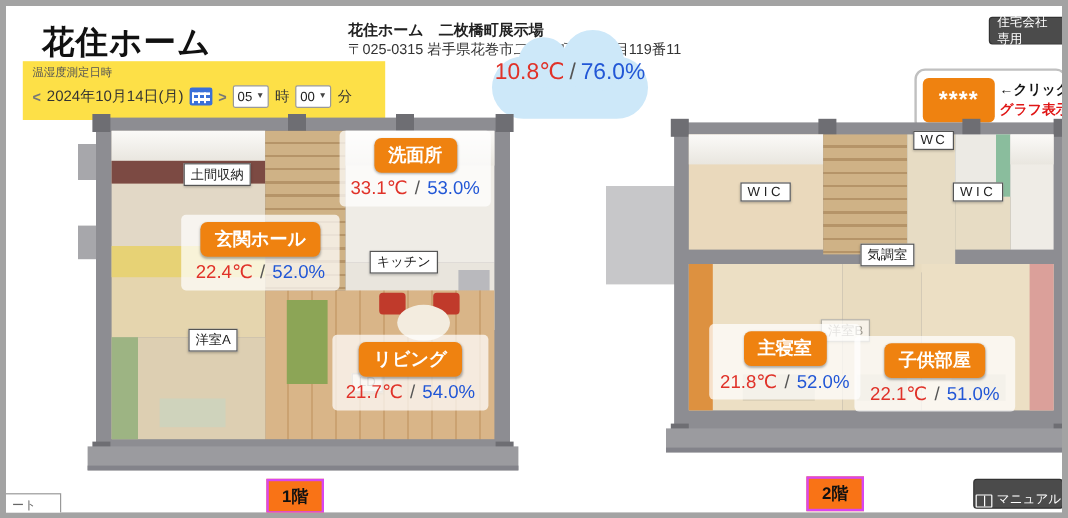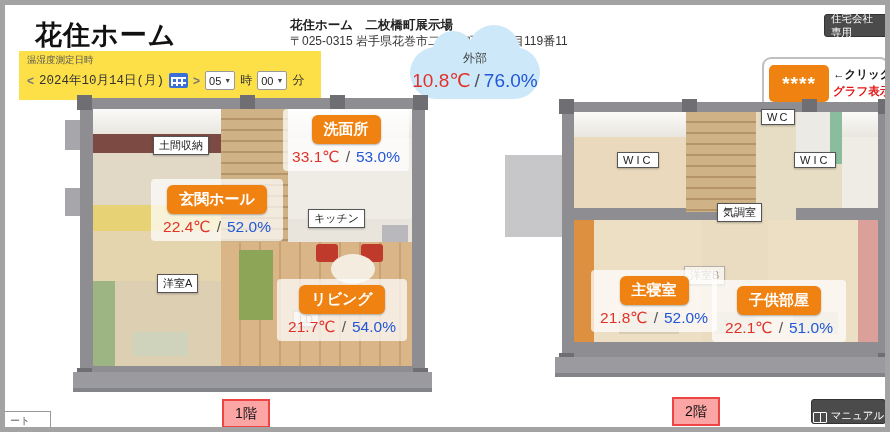--- a/index.html
+++ b/index.html
@@ -15,21 +15,21 @@
   .btn-map{left:731px;width:82px;}
   .btn-company{left:819px;width:64px;}
   .icon-book{width:12px;height:9px;border:1px solid #fff;border-radius:1px;position:relative;display:inline-block;}
   .icon-book:before{content:"";position:absolute;left:50%;top:0;bottom:0;width:1px;background:#fff;}
 
   
   .dt-panel{left:14px;top:46px;width:302px;height:49px;background:#fde047;box-sizing:border-box;padding:3px 8px;}
   .dt-label{font-size:9.5px;color:#555;}
   .dt-row{display:flex;align-items:center;gap:5px;margin-top:4px;}
   .dt-arrow{color:#777;font-size:12px;font-weight:bold;cursor:pointer;}
-  .dt-date{font-size:12.5px;color:#333;font-family:Liberation Mono, monospace;}
+  .dt-date{font-size:12.5px;color:#333;}
   .cal-icon{width:19px;height:15px;background:#3a6fd8;border-radius:2px;position:relative;cursor:pointer;display:inline-block;}
   .cal-icon:before{content:"";position:absolute;left:2px;right:2px;top:4px;bottom:2px;
     background:repeating-linear-gradient(90deg,#fff 0 2px,transparent 2px 5px),repeating-linear-gradient(180deg,#fff 0 2px,transparent 2px 5px);}
   .dt-select{font-size:11px;color:#222;background:#fff;border:1px solid #999;border-radius:2px;height:17px;
     display:inline-flex;align-items:center;padding:0 3px;gap:3px;cursor:pointer;}
   .dt-select .car{font-size:7px;color:#444;}
   .dt-unit{font-size:12px;color:#333;}
 
   
   .cloud{left:405px;top:42px;width:130px;height:52px;background:#cde8f9;border-radius:26px;}
@@ -64,21 +64,21 @@
   .rlabel.faint{opacity:.65;border-color:#999;color:#777;}
 
   
   .sensor{position:absolute;background:rgba(255,255,255,.72);border-radius:4px;text-align:center;padding:6px 4px 5px;}
   .sensor .tag{display:inline-block;background:#ef8210;color:#fff;font-size:15px;font-weight:bold;border-radius:6px;
     padding:5px 12px;box-shadow:0 1px 2px rgba(0,0,0,.3);cursor:pointer;white-space:nowrap;}
   .sensor .vals{font-size:15.5px;margin-top:4px;white-space:nowrap;}
   .sensor .vals .sep{padding:0 6px;}
 
   
-  .caption{background:#fca5a5;border:2px solid #ef4444;color:#111;font-size:14px;font-weight:normal;
+  .caption{background:#f97316;border:2px solid #d946ef;color:#111;font-size:14px;font-weight:bold;
     display:flex;align-items:center;justify-content:center;}
   .manual-btn{left:806px;top:394px;width:73px;height:23px;background:#4b4b4b;border:1px solid #333;border-radius:3px;color:#fff;
     font-size:10.5px;display:flex;align-items:flex-end;justify-content:center;gap:4px;cursor:pointer;}
   .mini-tip{left:-2px;top:406px;width:48px;height:19px;background:#fff;border:1px solid #999;color:#666;font-size:10px;
     display:flex;align-items:center;padding-left:6px;box-sizing:border-box;}
 </style>
 </head>
 <body>
 
 <div id="app">
@@ -106,21 +106,20 @@
       <span class="dt-select">
         <span>00</span>
         <span class="car">▼</span>
       </span>
       <span class="dt-unit">分</span>
     </div>
   </div>
 
   <div class="abs cloud">
     <div class="cloud-inner">
-      <div class="out-label">外部</div>
       <div class="out-vals">
         <span class="t-red">10.8℃</span><span class="sep">/</span><span class="h-blue">76.0%</span>
       </div>
     </div>
   </div>
 
   <div class="abs graph-box">
     <div class="stars-btn">****</div>
     <div class="gb-click">←クリック</div>
     <div class="gb-graph">グラフ表示へ</div>

